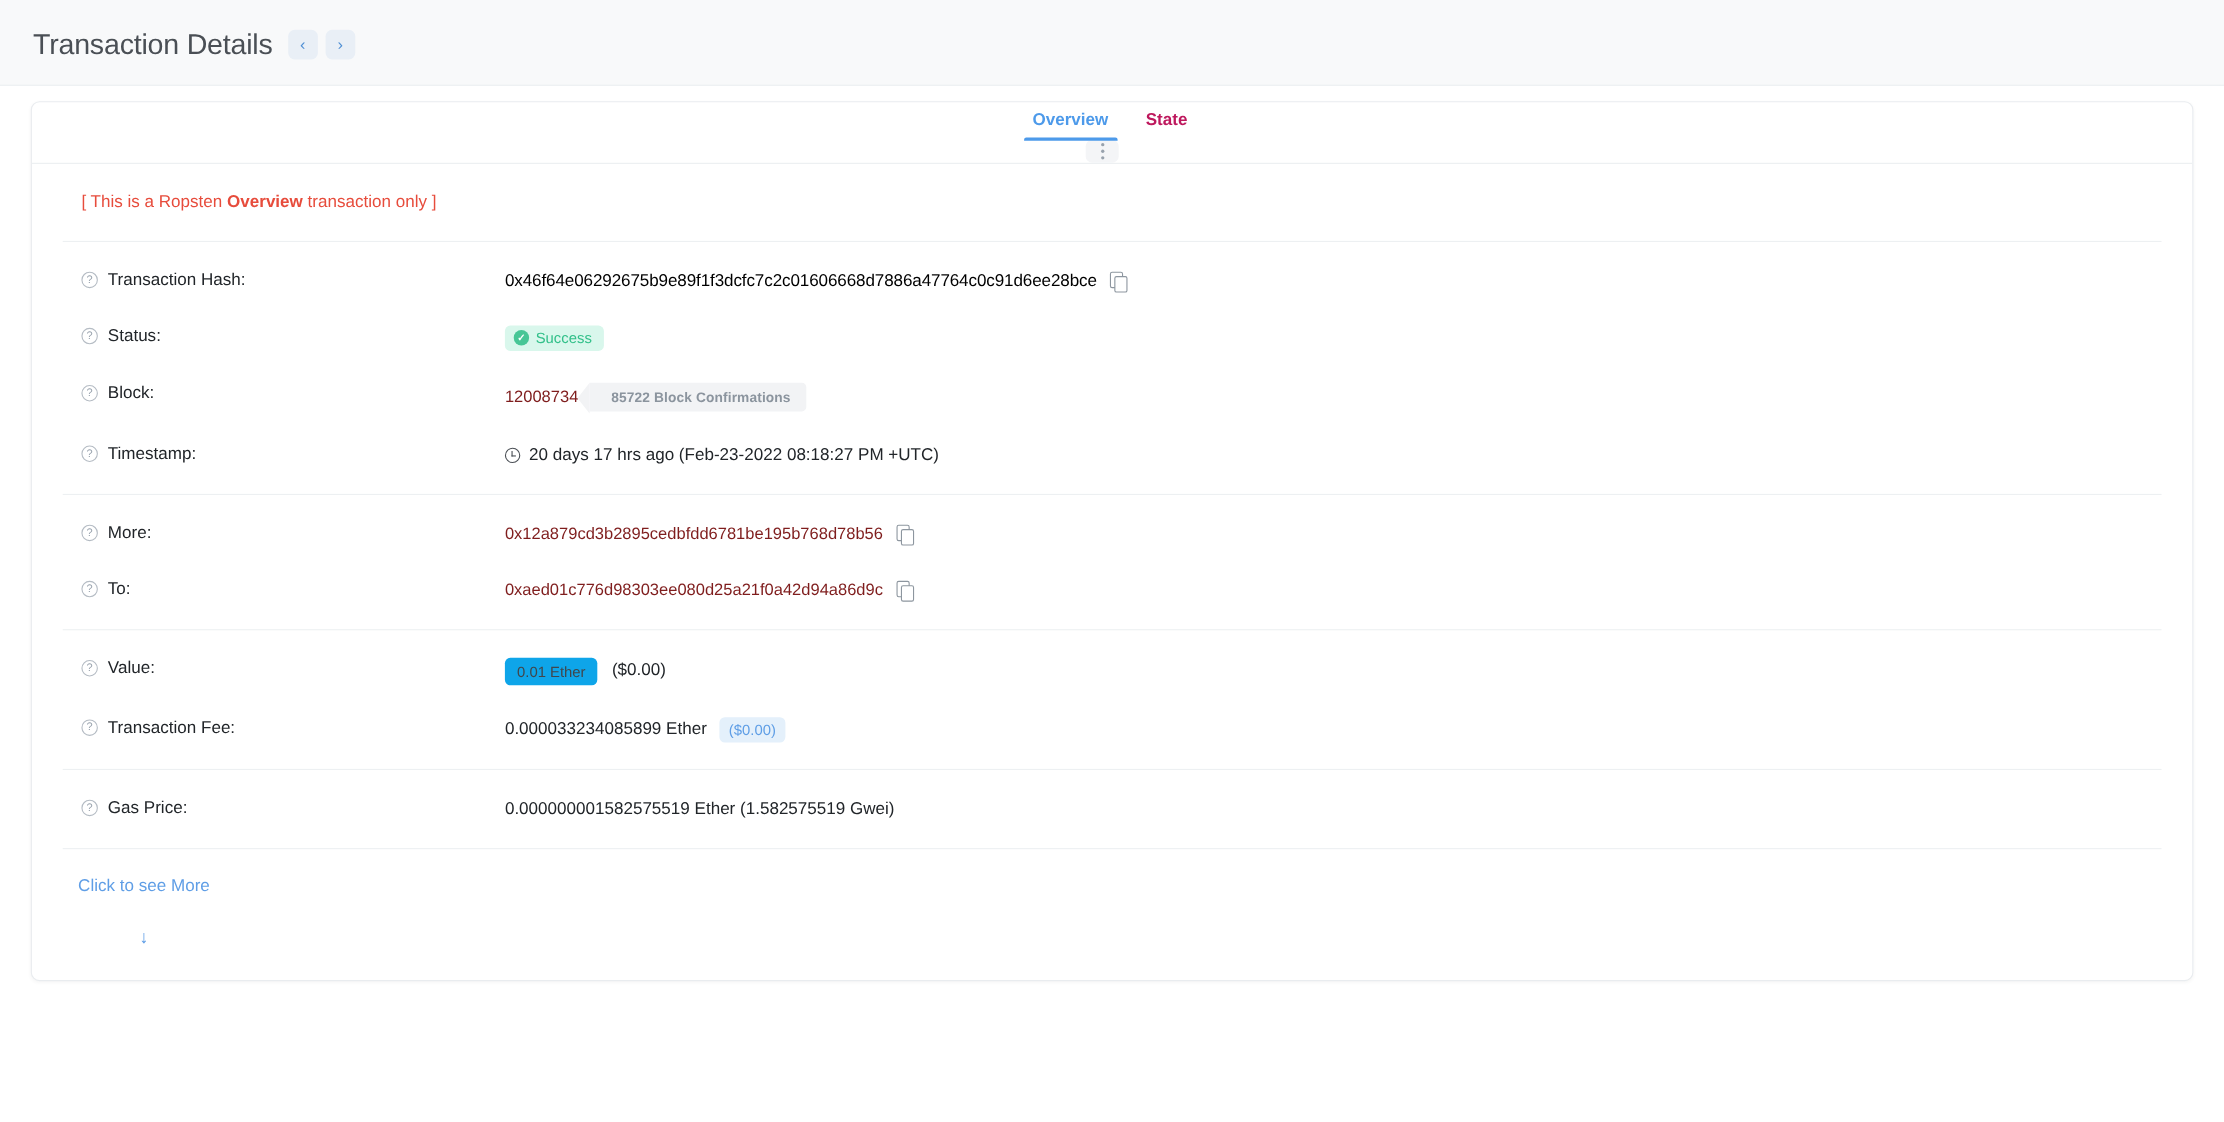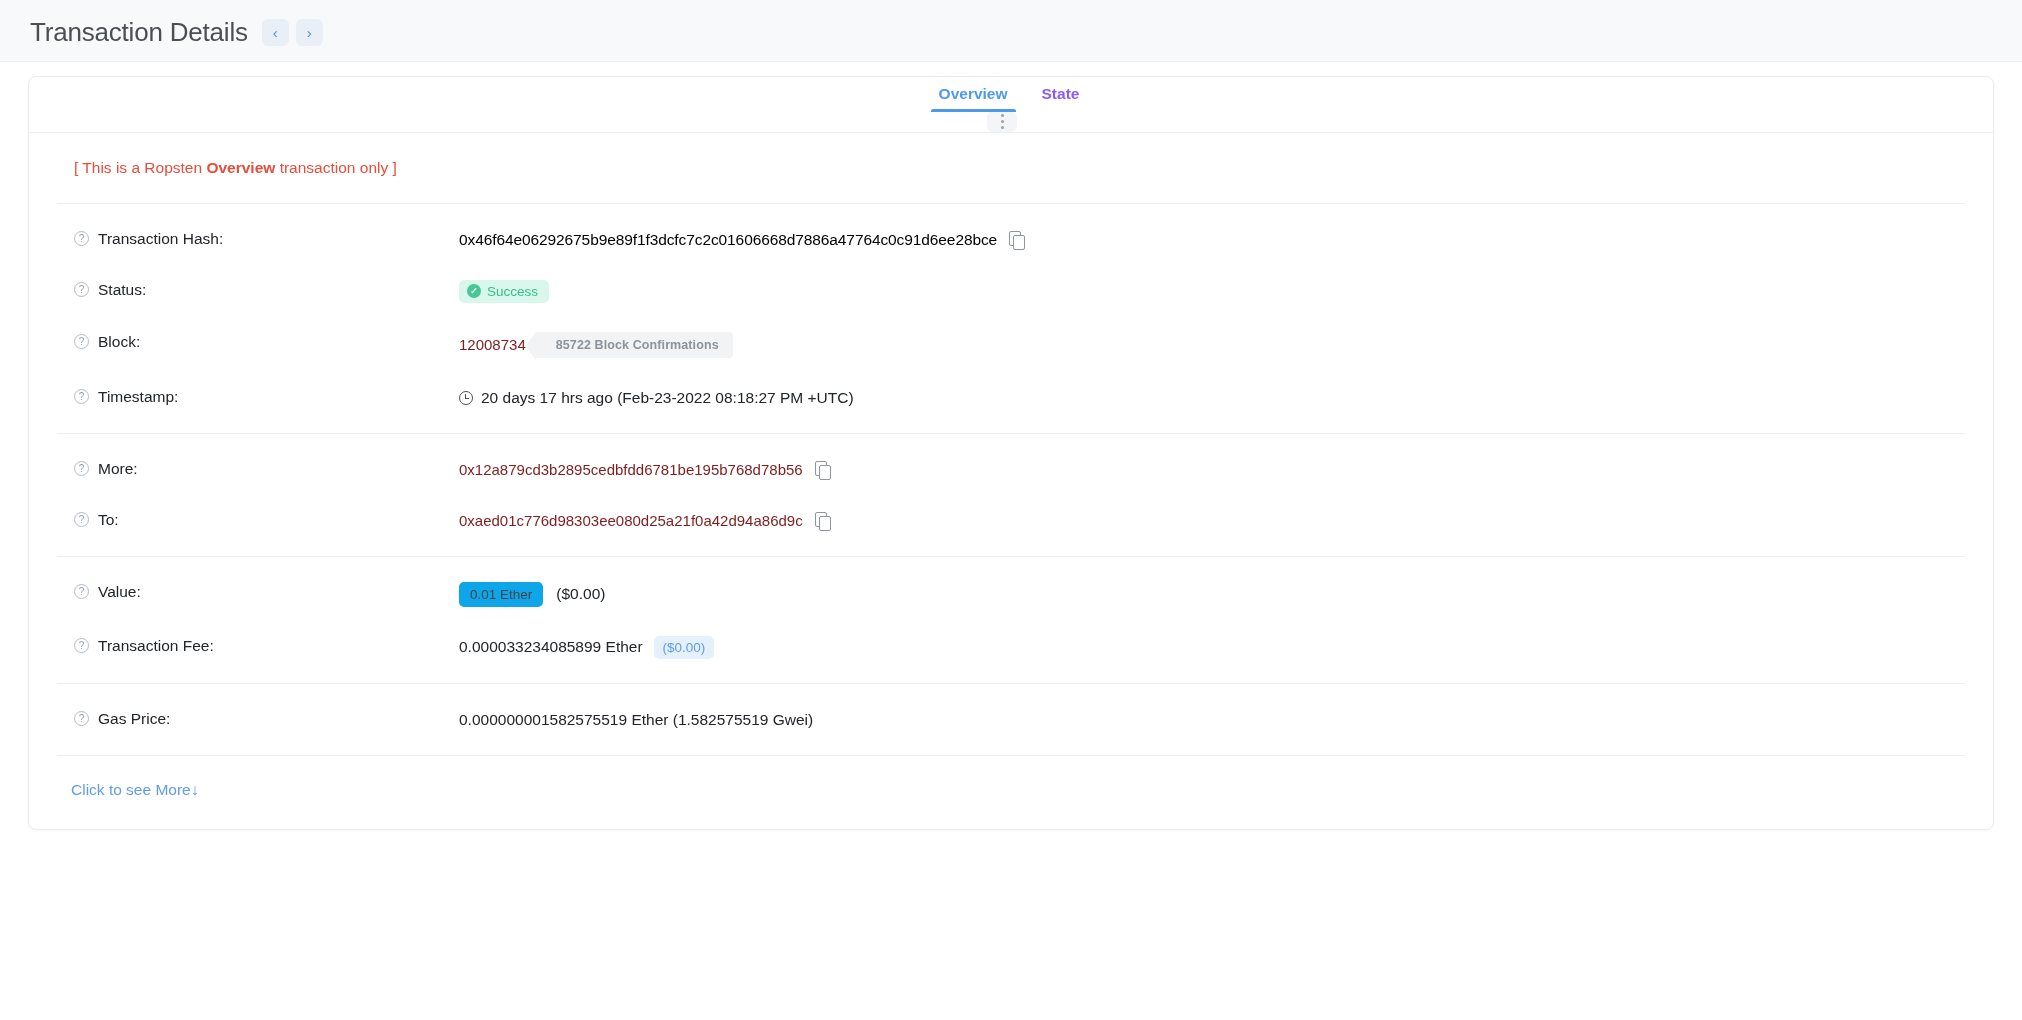--- a/index.html
+++ b/index.html
@@ -20,21 +20,21 @@
   }
 
   
   .page-header {
     display: flex;
     align-items: center;
     gap: 14px;
     padding: 18px 0 16px 30px;
     background: #f8f9fa;
     border-bottom: 1px solid #eceff1;
-    height: 62px;
+    height: 78px;
   }
   .page-title {
     font-size: 26px;
     color: #4a4f55;
     font-weight: 400;
     letter-spacing: -0.2px;
     line-height: 1;
   }
   .nav-btns { display: flex; gap: 7px; margin-top: 2px; }
   .nav-btn {
@@ -77,21 +77,21 @@
     align-items: stretch;
     height: 100%;
     padding-left: 14px;
   }
   .tab {
     display: flex;
     align-items: center;
     padding: 0 17px;
     font-size: 15.5px;
     font-weight: bold;
-    color: #8b5cf6;
+    color: #be185d;
     cursor: pointer;
     position: relative;
     background: none;
     border: none;
     font-family: "Liberation Sans", sans-serif;
   }
   .tab.active { color: #4d9aea; }
   .tab.active::after {
     content: "";
     position: absolute;
@@ -307,21 +307,22 @@
   .more-row {
     padding: 25px 0 30px 42px;
   }
   .more-link {
     color: #5f9ee6;
     font-size: 15.5px;
     text-decoration: none;
     cursor: pointer;
     display: inline-flex;
     align-items: center;
-    gap: 0;
+    gap: 30px;
+    flex-direction: column;
   }
   .arrow-down { font-size: 16px; line-height: 1; }
   .spacer-sm { height: 10px; }
 </style>
 </head>
 <body>
 
 <div class="screen">
 
   <div class="page-header">

